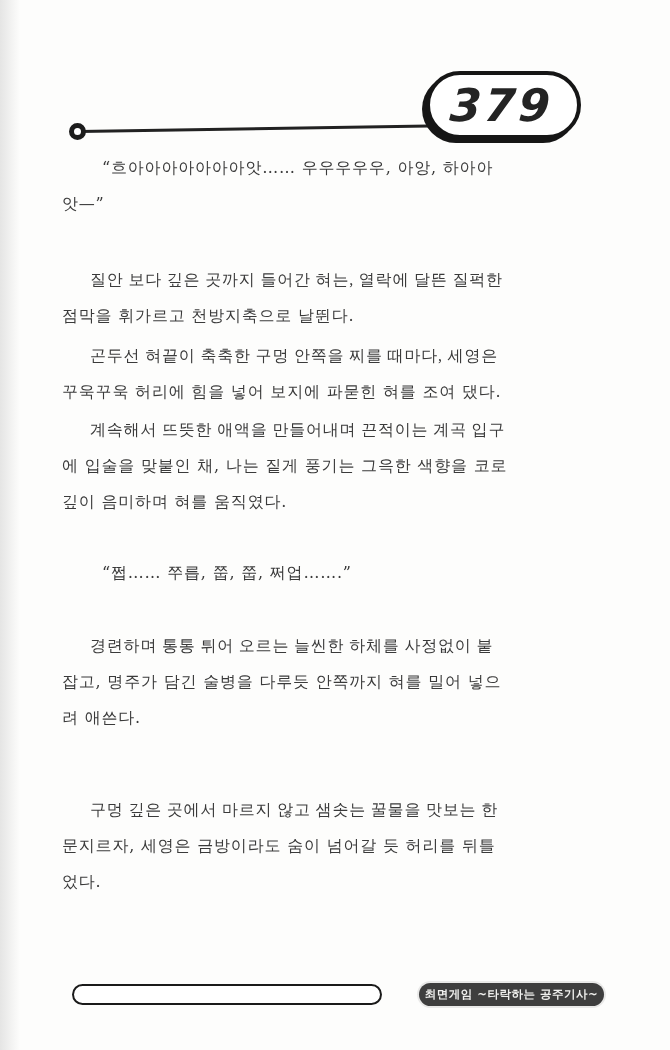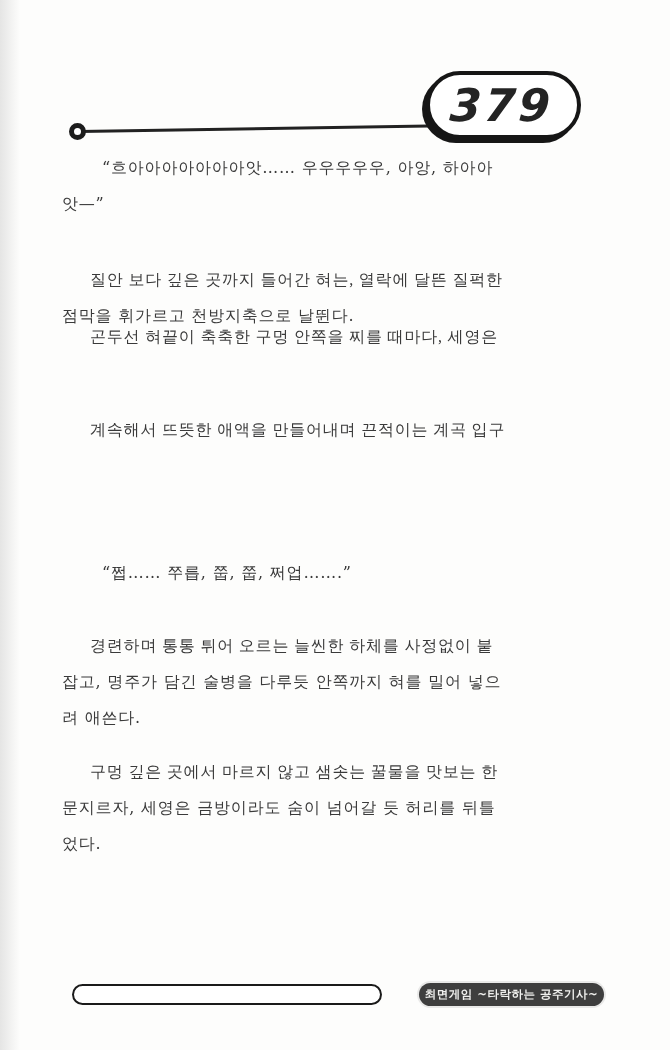--- a/index.html
+++ b/index.html
@@ -120,39 +120,42 @@
   <div class="para" style="top:150px">
     <div class="line indent-d">“흐아아아아아아아앗…… 우우우우우, 아앙, 하아아</div>
     <div class="line">앗—”</div>
   </div>
 
   <div class="para" style="top:262px">
     <div class="line indent-n">질안 보다 깊은 곳까지 들어간 혀는, 열락에 달뜬 질퍽한</div>
     <div class="line">점막을 휘가르고 천방지축으로 날뛴다.</div>
   </div>
 
-  <div class="para" style="top:319px">
+  <div class="para" style="top:338px">
     <div class="line indent-n">곤두선 혀끝이 축축한 구멍 안쪽을 찌를 때마다, 세영은</div>
+    <div class="line">꾸욱꾸욱 허리에 힘을 넣어 보지에 파묻힌 혀를 조여 댔다.</div>
   </div>
 
   <div class="para" style="top:412px">
     <div class="line indent-n">계속해서 뜨뜻한 애액을 만들어내며 끈적이는 계곡 입구</div>
+    <div class="line">에 입술을 맞붙인 채, 나는 짙게 풍기는 그윽한 색향을 코로</div>
+    <div class="line">깊이 음미하며 혀를 움직였다.</div>
   </div>
 
   <div class="para" style="top:628px">
     <div class="line indent-n">경련하며 통통 튀어 오르는 늘씬한 하체를 사정없이 붙</div>
     <div class="line">잡고, 명주가 담긴 술병을 다루듯 안쪽까지 혀를 밀어 넣으</div>
     <div class="line">려 애쓴다.</div>
   </div>
 
   <div class="para" style="top:555px">
     <div class="line indent-d">“쩝…… 쭈릅, 쭙, 쭙, 쩌업…….”</div>
   </div>
 
-  <div class="para" style="top:754px">
+  <div class="para" style="top:792px">
     <div class="line indent-n">구멍 깊은 곳에서 마르지 않고 샘솟는 꿀물을 맛보는 한</div>
     <div class="line">문지르자, 세영은 금방이라도 숨이 넘어갈 듯 허리를 뒤틀</div>
     <div class="line">었다.</div>
   </div>
 
   <div class="footer-box"></div>
   <div class="series-badge">
     <span>최면게임 ~타락하는 공주기사~</span>
   </div>
 

